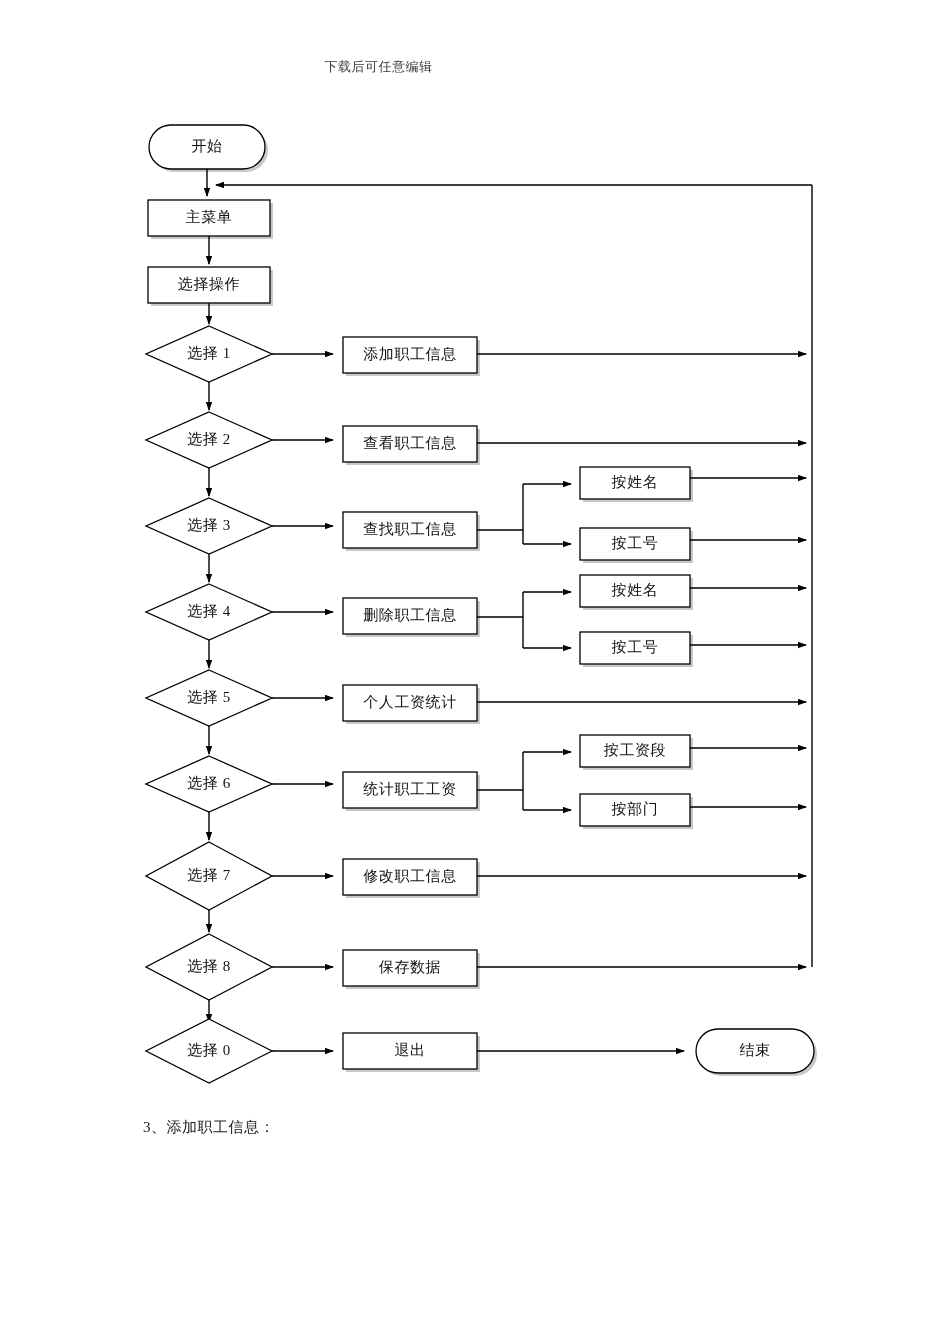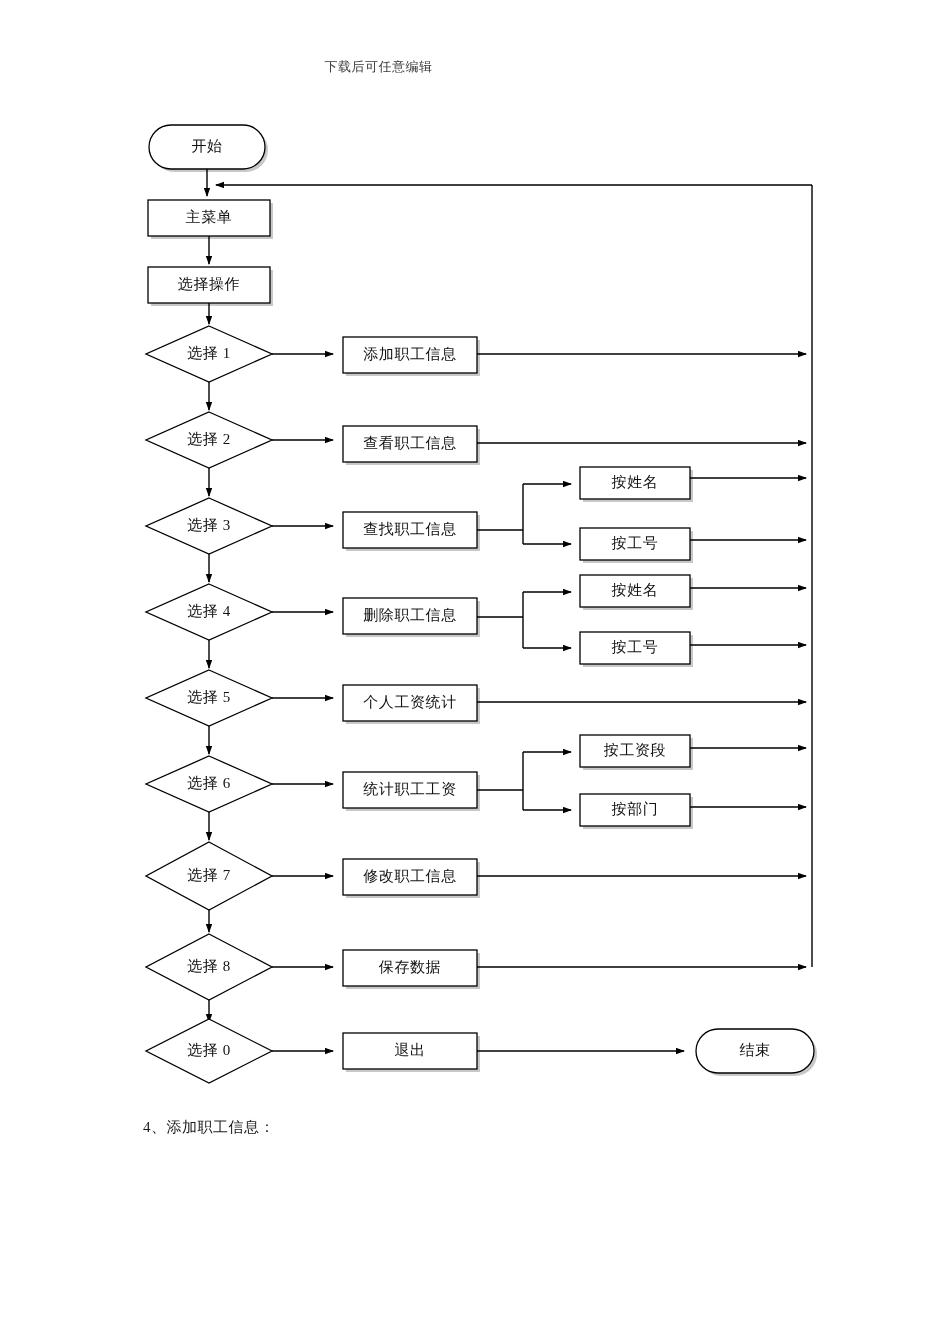--- a/index.html
+++ b/index.html
@@ -275,15 +275,15 @@
       <rect class="shape-fill" x="696" y="1029" width="118" height="44" rx="22" ry="22"></rect>
       <text class="node-text" x="755" y="1052">结束</text>
     </g>
 
     <path class="conn" d="M812,354 L812,967"></path>
     <path class="conn" d="M812,185 L812,354"></path>
     <path class="conn" d="M812,185 L216,185" marker-end="url(#arrow)"></path>
 
   </svg>
 
-  <div id="footer-caption">4、添加职工信息：</div>
+  <div id="footer-caption">3、添加职工信息：</div>
 
 </div>
 
 </body></html>

